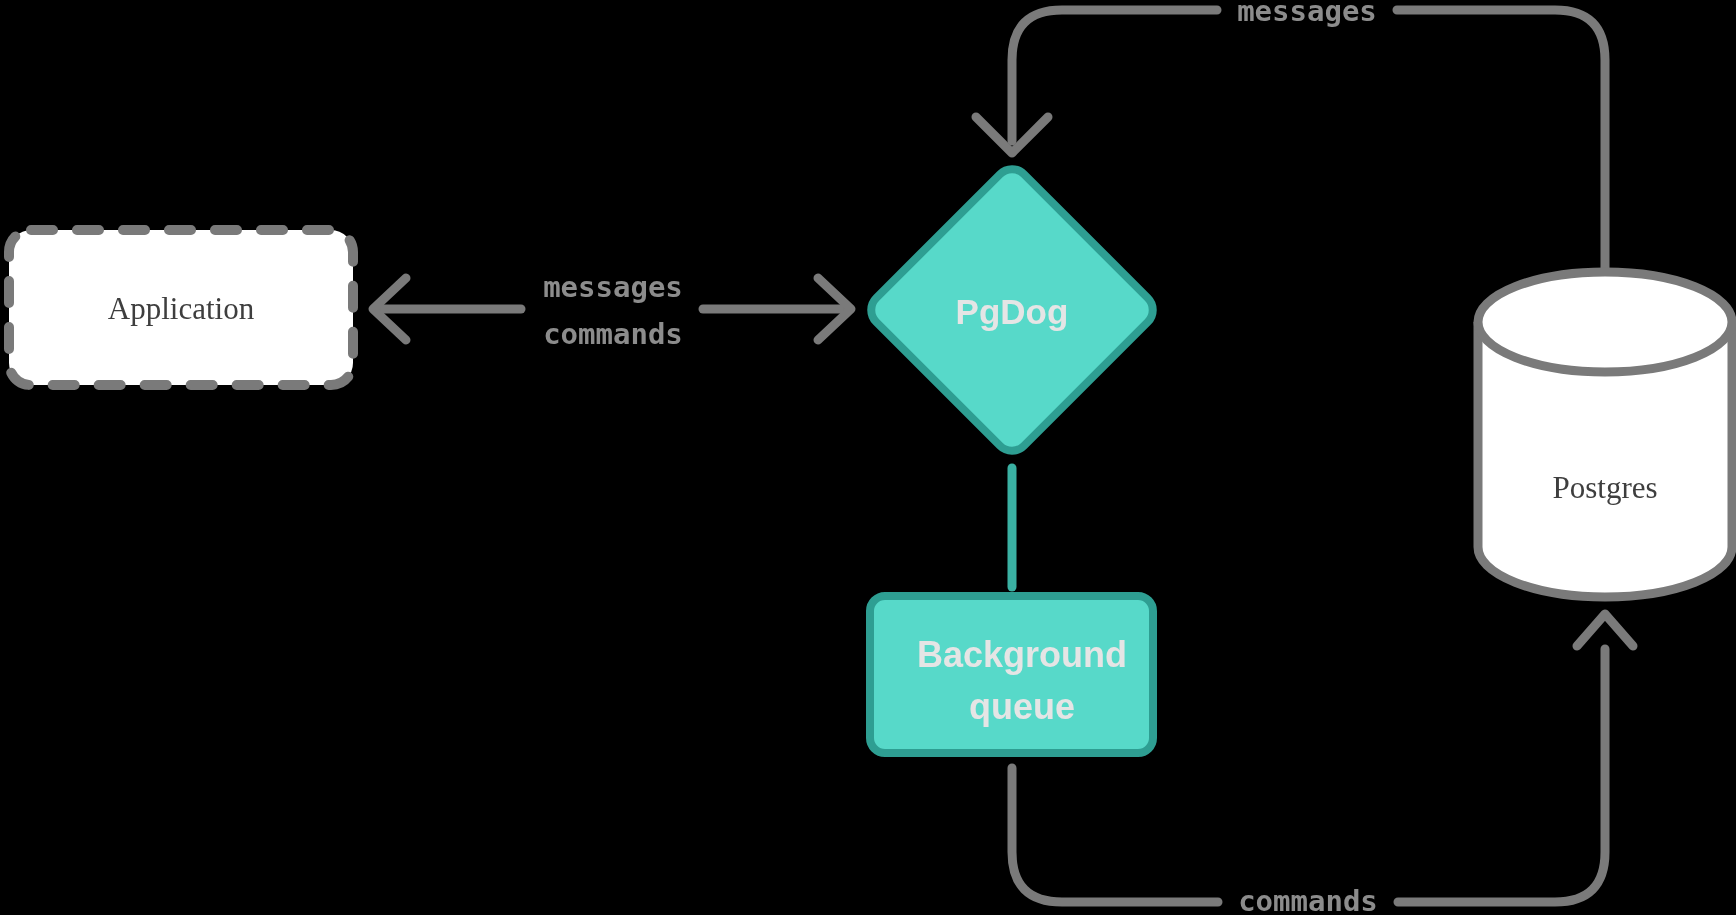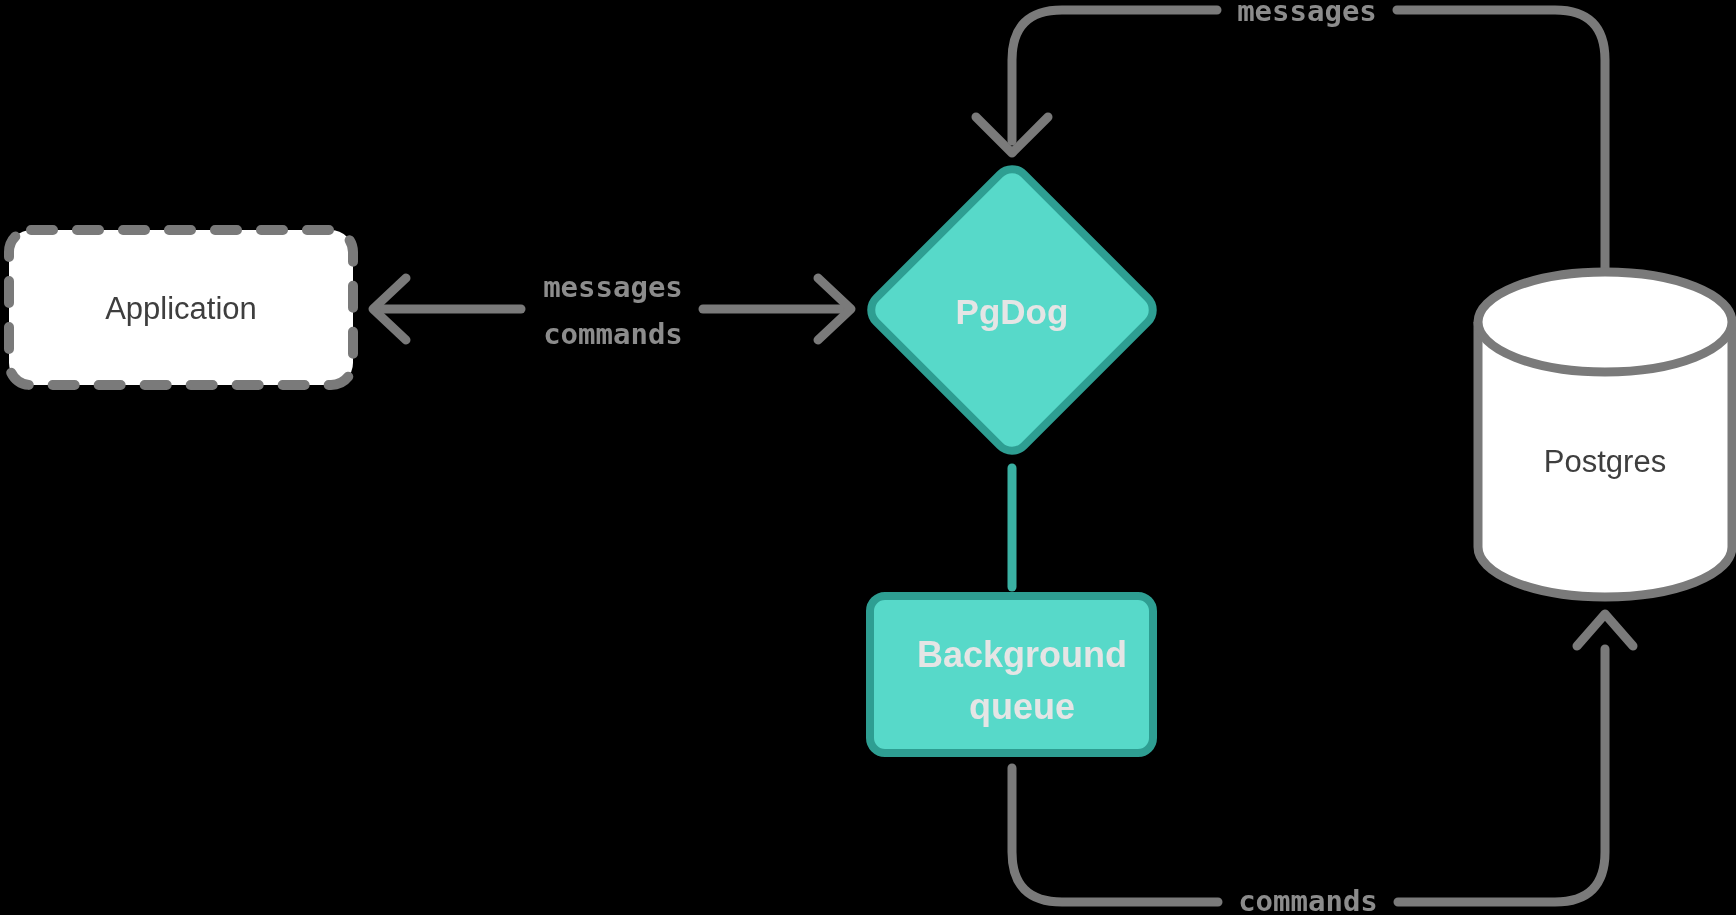--- a/index.html
+++ b/index.html
@@ -14,21 +14,21 @@
     position: absolute;
     left: 0; top: 0;
   }
   .label {
     position: absolute;
     transform: translate(-50%, -50%);
     white-space: nowrap;
     text-align: center;
   }
   .mono-dark {
-    font-family: Liberation Sans, sans-serif;
+    font-family: Liberation Serif, serif;
     font-size: 31px;
     font-weight: 500;
     color: #3e3e3e;
   }
   .edge-label {
     font-family: "DejaVu Sans Mono", "Liberation Mono", monospace;
     font-size: 29px;
     font-weight: 700;
     color: #8c8c8c;
   }
@@ -86,19 +86,19 @@
 
   <div class="label edge-label" style="left:613px; top:334px;">commands</div>
 
   <div class="label teal-label pgdog-size" style="left:1012px; top:312px;">PgDog</div>
 
   <div class="label teal-label queue-size" style="left:1012px; top:681px;">
     <div>Background</div>
     <div>queue</div>
   </div>
 
-  <div class="label mono-dark" style="left:1605px; top:462px;">Postgres</div>
+  <div class="label mono-dark" style="left:1605px; top:488px;">Postgres</div>
 
   <div class="label edge-label" style="left:1307px; top:11px;">messages</div>
 
   <div class="label edge-label" style="left:1308px; top:901px;">commands</div>
 
 </div>
 
 </body></html>

